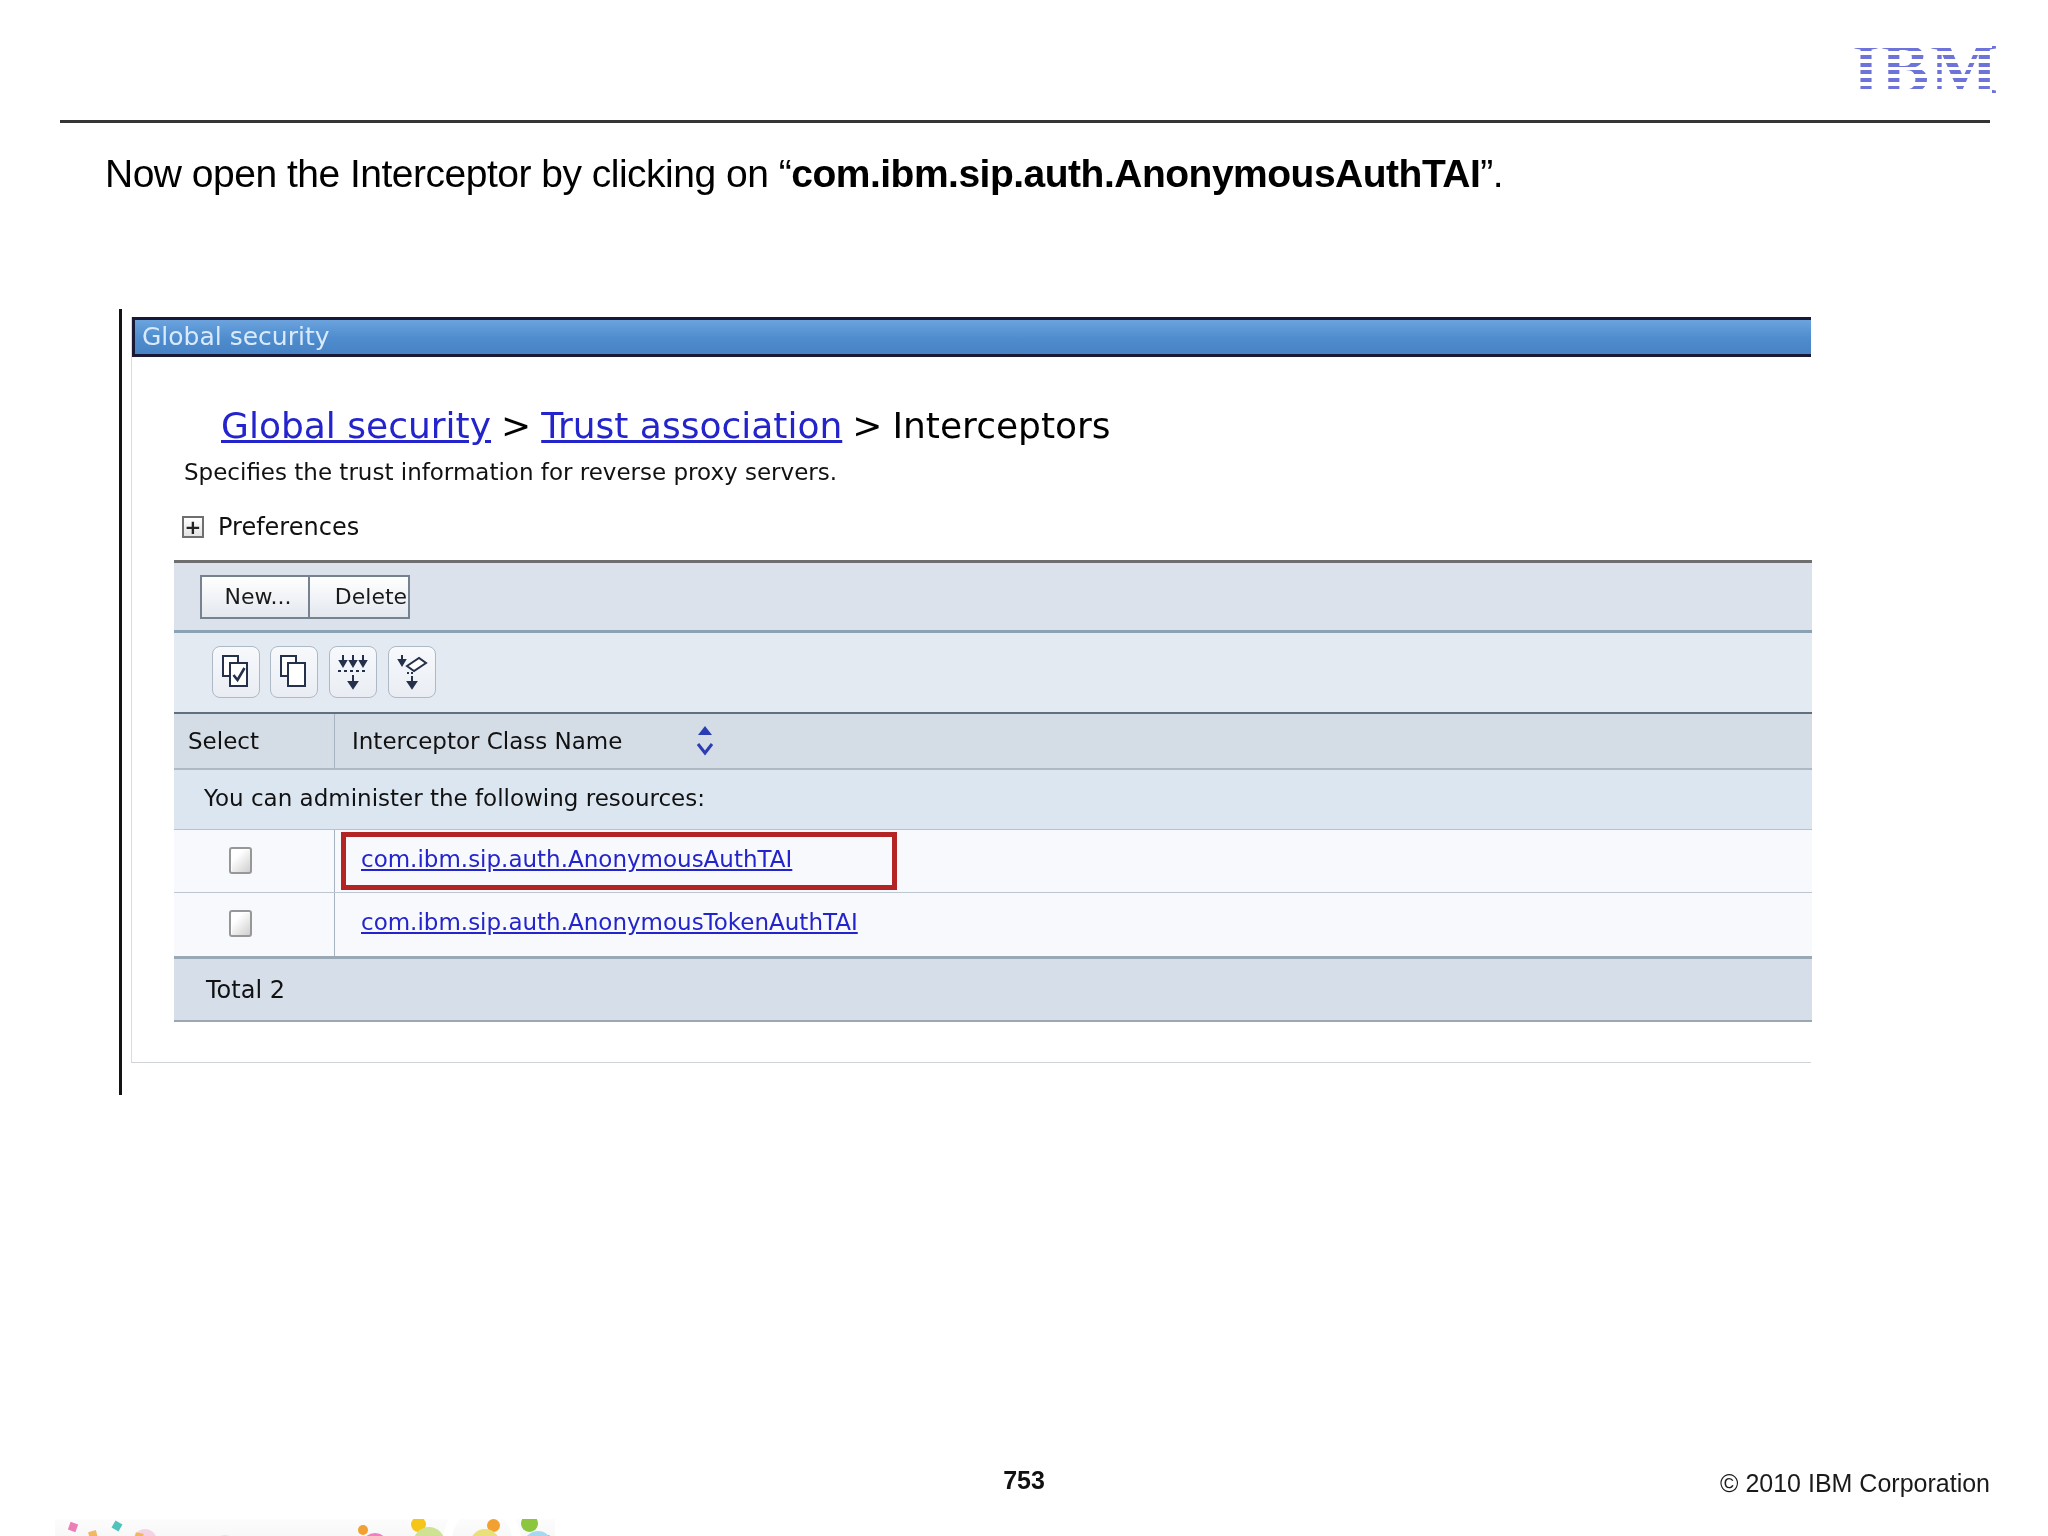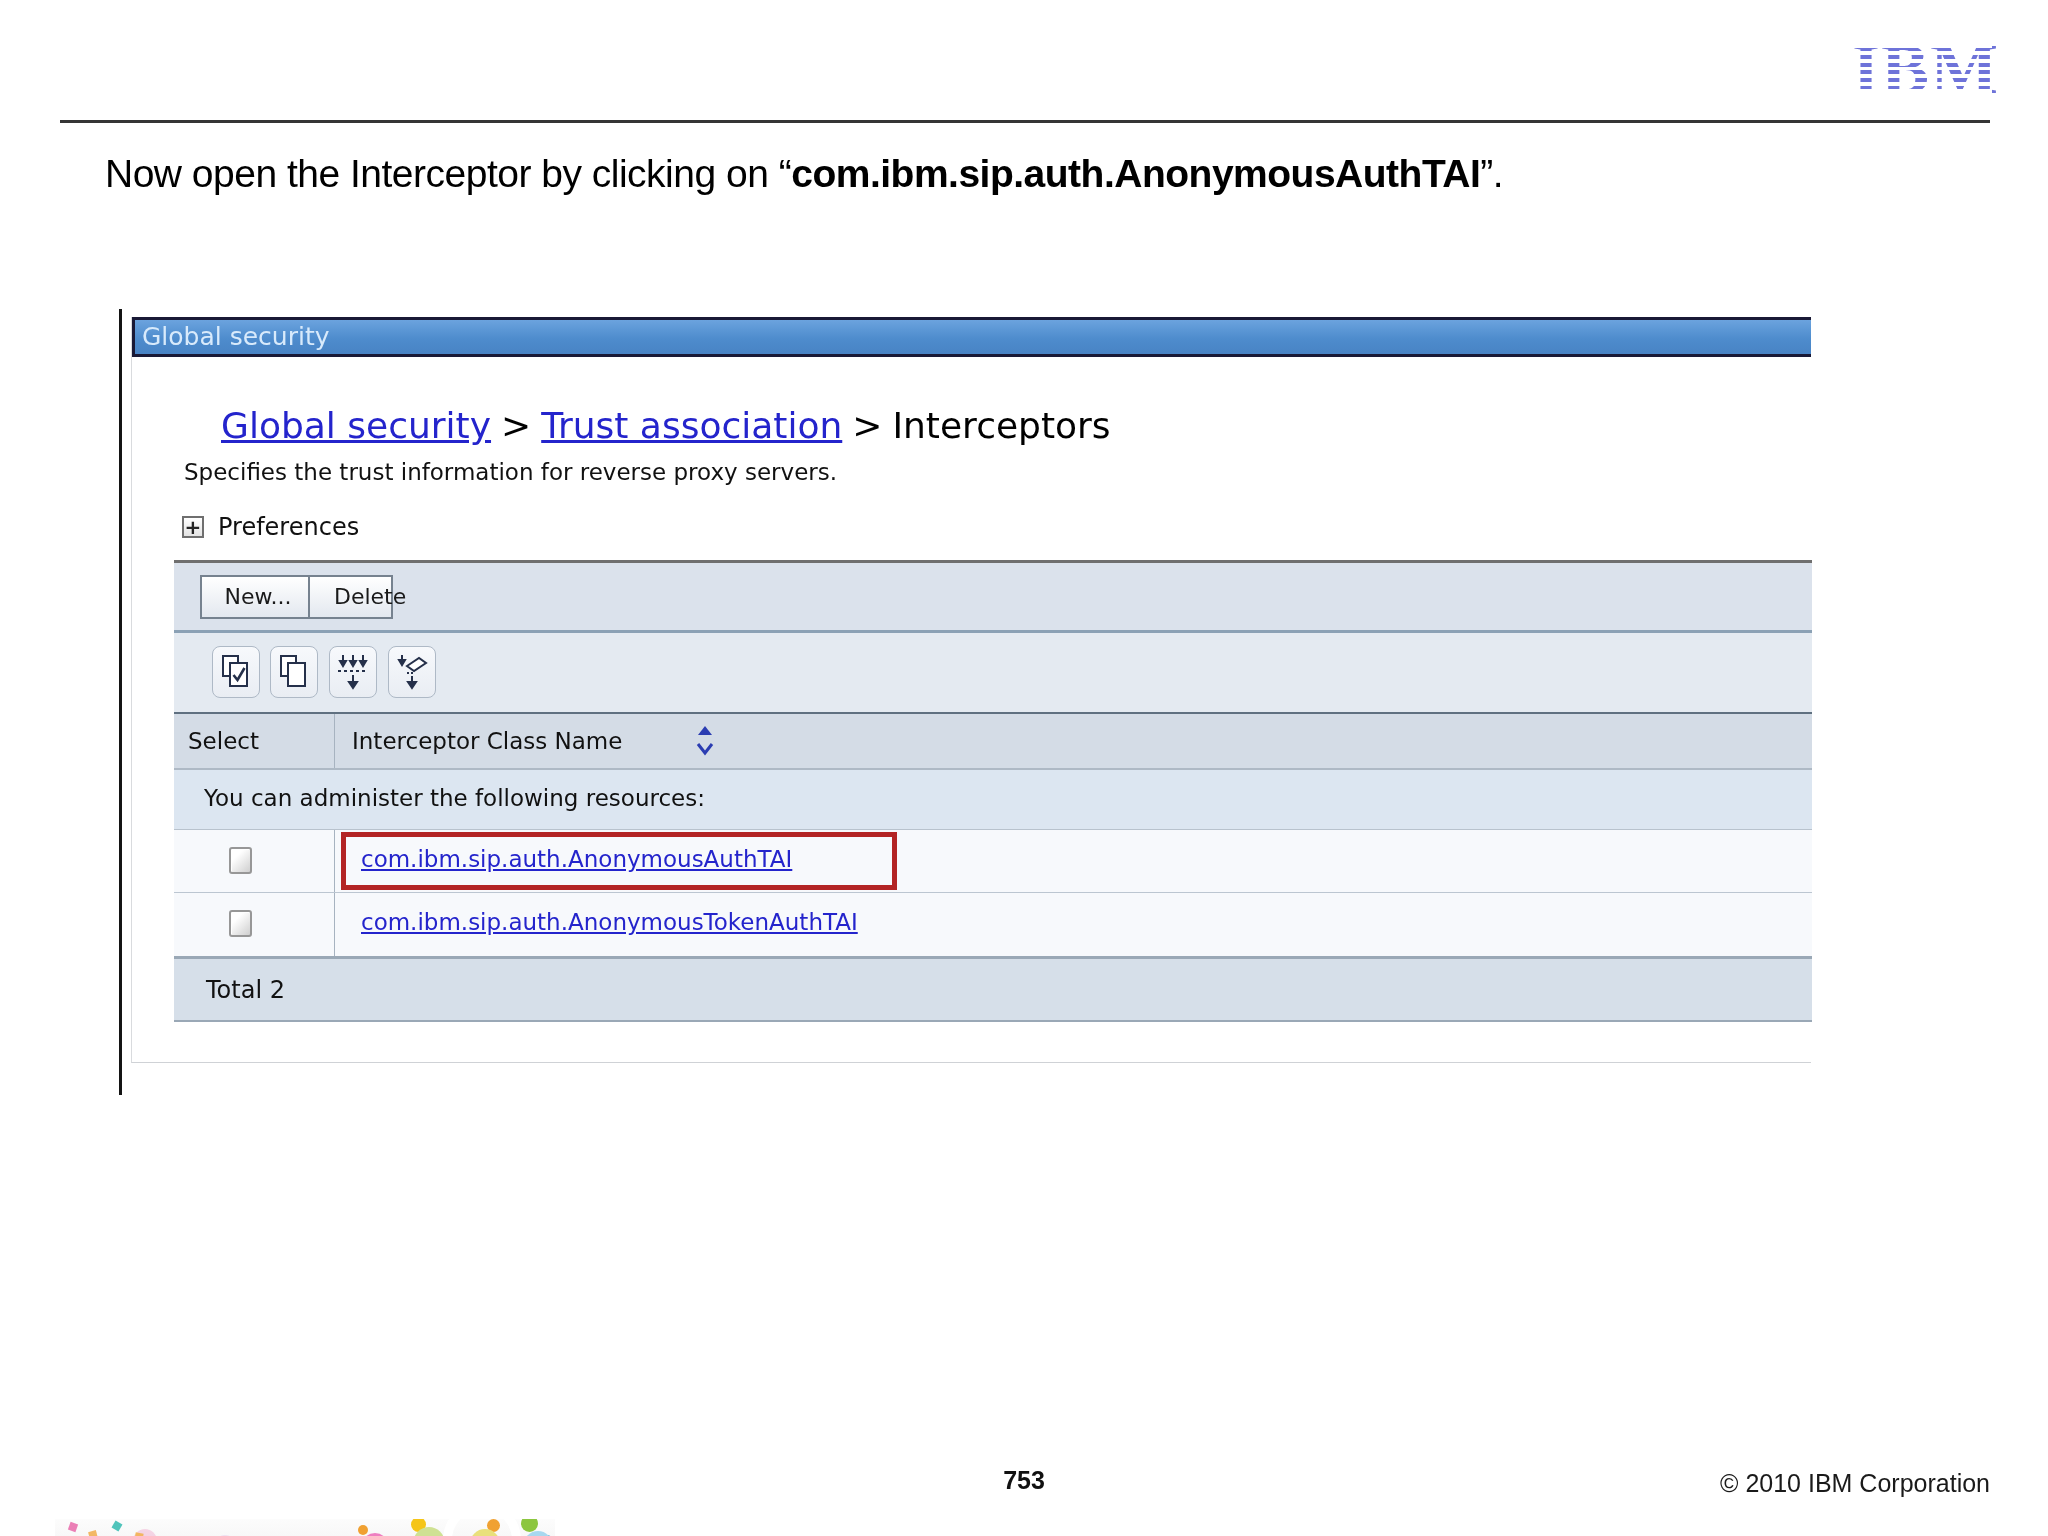--- a/index.html
+++ b/index.html
@@ -66,21 +66,21 @@
     content:""; position:absolute; left:160px; top:0; bottom:0; width:1px; background:#a7b3c0;
   }
   .t-total { height:63px; background:#d6dfe9; border-bottom:2px solid #9aa8b6; padding:17px 0 0 32px; font-size:24px; color:#111; }
 
   .btn {
     position:absolute; top:12px; height:44px; font-size:22px; color:#1a1a1a; text-align:center;
     font-family:"DejaVu Sans", sans-serif; line-height:40px;
     background:linear-gradient(180deg,#ffffff,#e3e8ef); border:2px solid #76828f; cursor:pointer;
   }
   .btn-new { left:26px; width:116px; }
-  .btn-delete { left:134px; width:85px;padding-left:24px; }
+  .btn-delete { left:134px; width:102px;padding-left:24px; }
 
   .tbtn {
     position:absolute; top:13px; width:48px; height:52px; border-radius:8px; cursor:pointer;
     background:linear-gradient(180deg,#f7f9fc,#e9edf3); border:1px solid #aeb9c6;
     display:flex; align-items:center; justify-content:center;
   }
   .tbtn svg { display:block; }
 
   .hdr-select { position:absolute; left:14px; top:14px; font-size:23px; color:#111; }
   .hdr-class  { position:absolute; left:178px; top:14px; font-size:23px; color:#111; }

